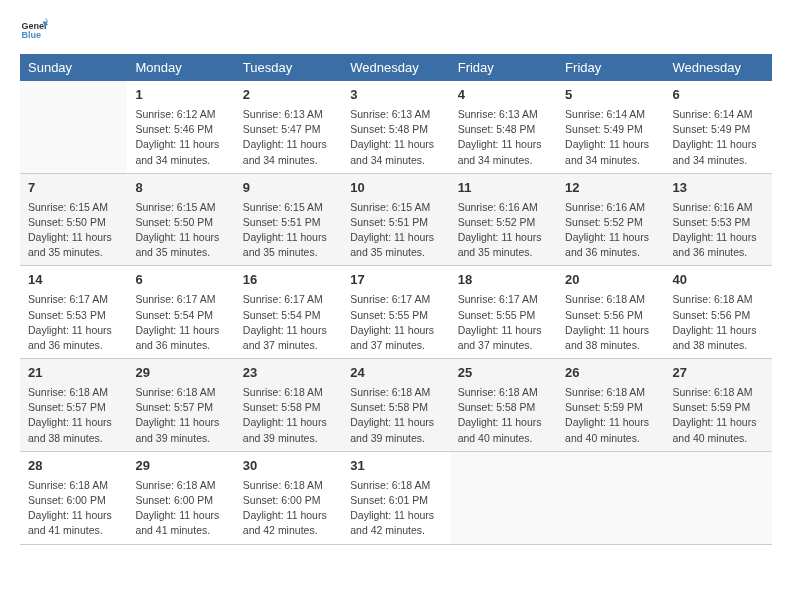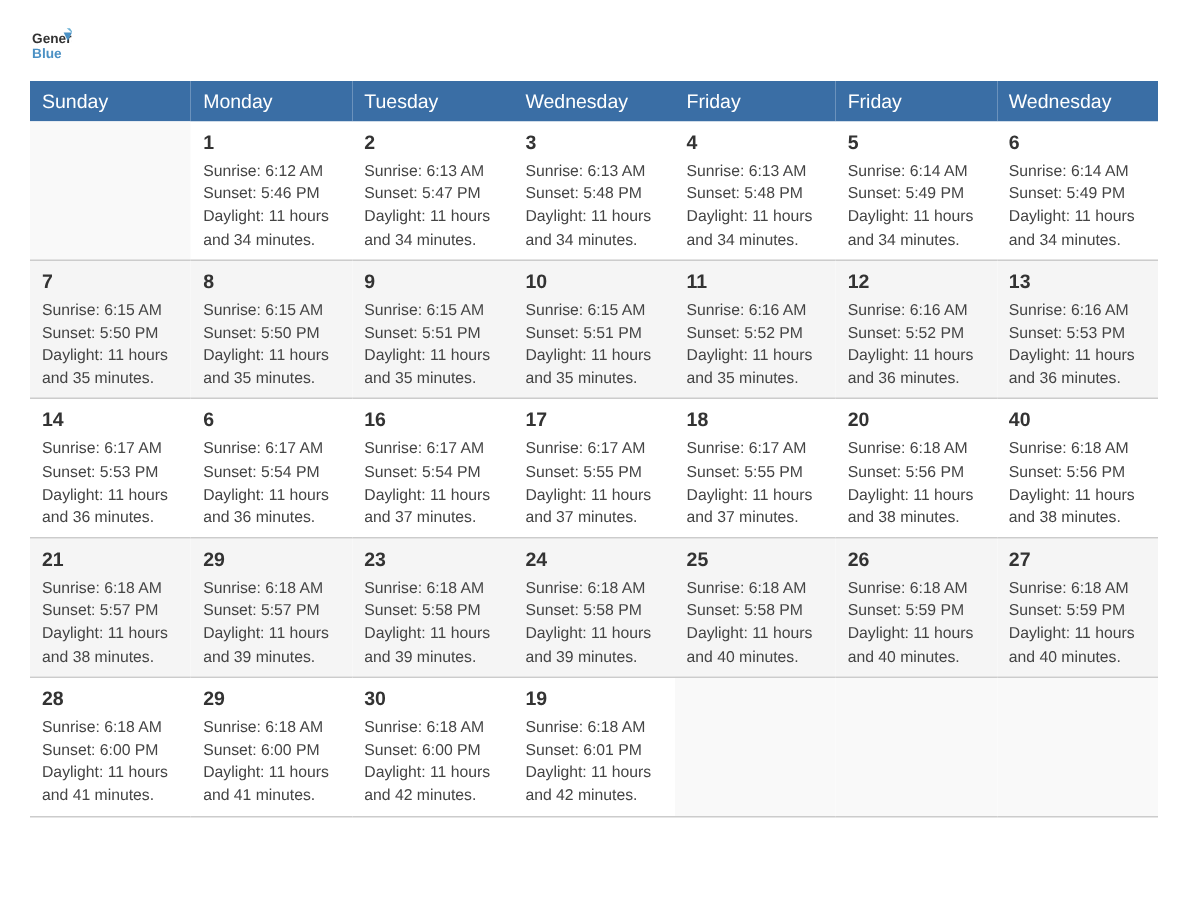--- a/index.html
+++ b/index.html
@@ -328,21 +328,21 @@
 and 41 minutes.</div>
         </td>
         <td>
           <div class="day-number">30</div>
           <div class="day-info" style="white-space: pre-line;">Sunrise: 6:18 AM
 Sunset: 6:00 PM
 Daylight: 11 hours
 and 42 minutes.</div>
         </td>
         <td>
-          <div class="day-number">19</div>
+          <div class="day-number">31</div>
           <div class="day-info" style="white-space: pre-line;">Sunrise: 6:18 AM
 Sunset: 6:01 PM
 Daylight: 11 hours
 and 42 minutes.</div>
         </td>
         <td class="empty-cell"></td>
         <td class="empty-cell"></td>
         <td class="empty-cell"></td>
       </tr>
     </tbody>

